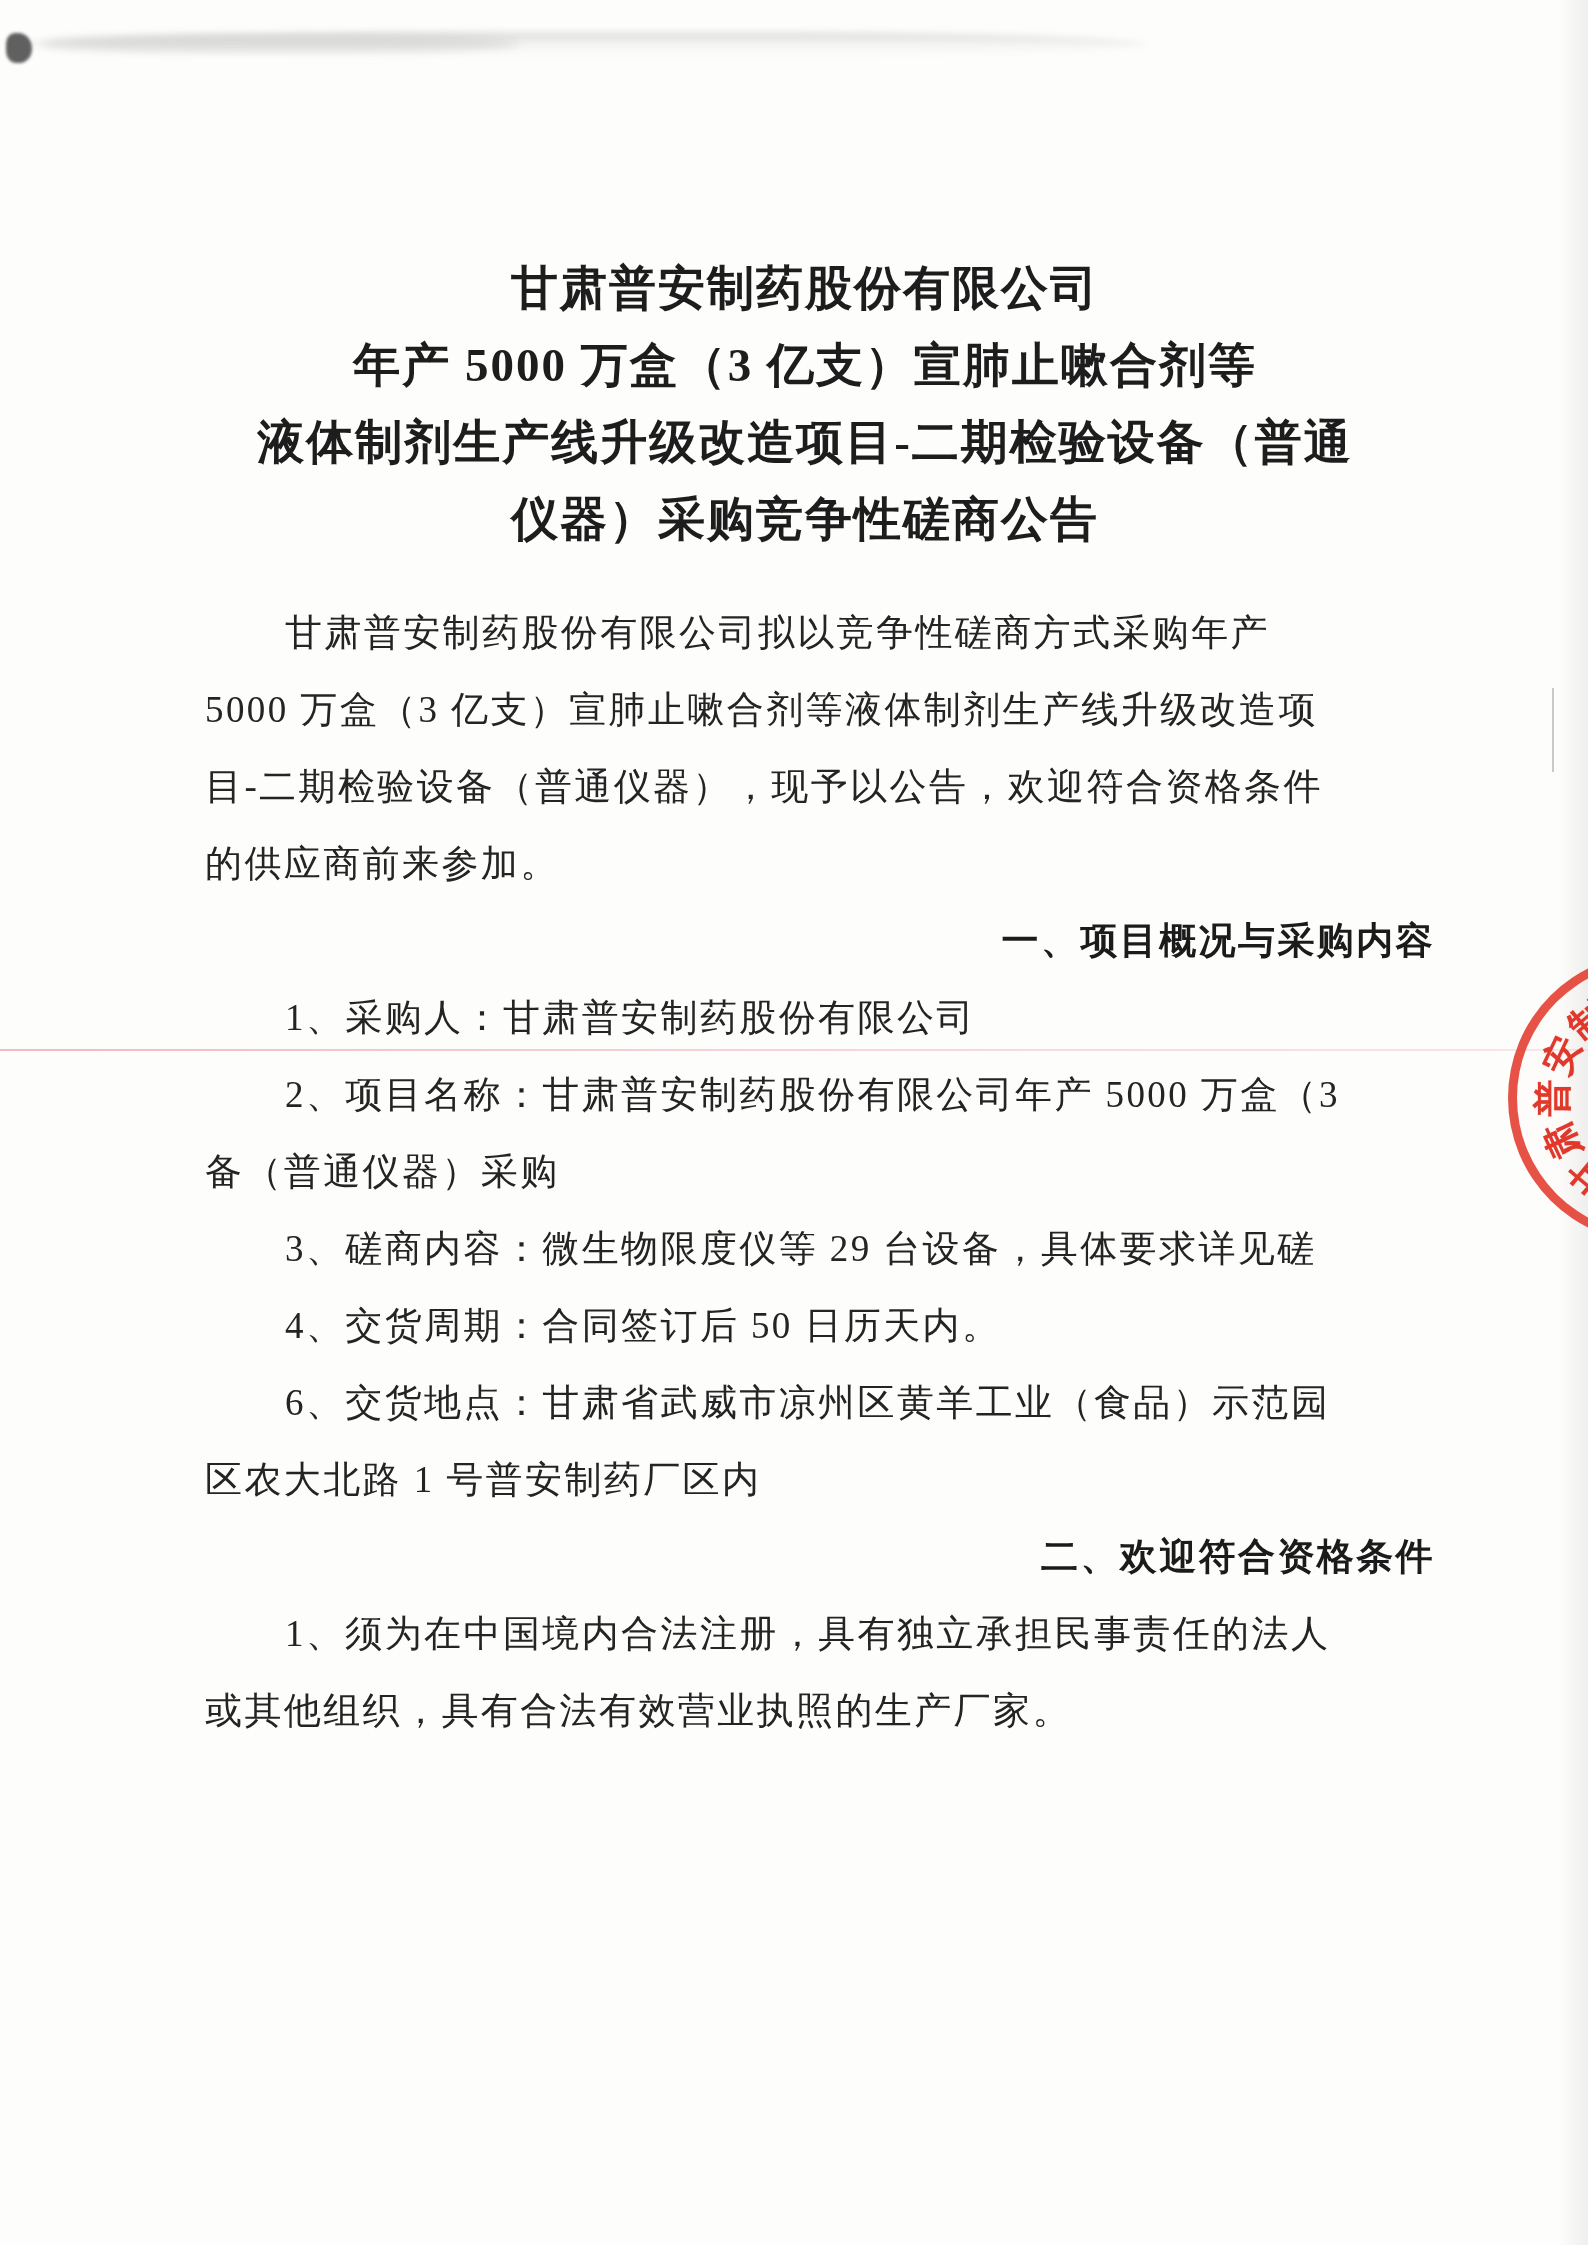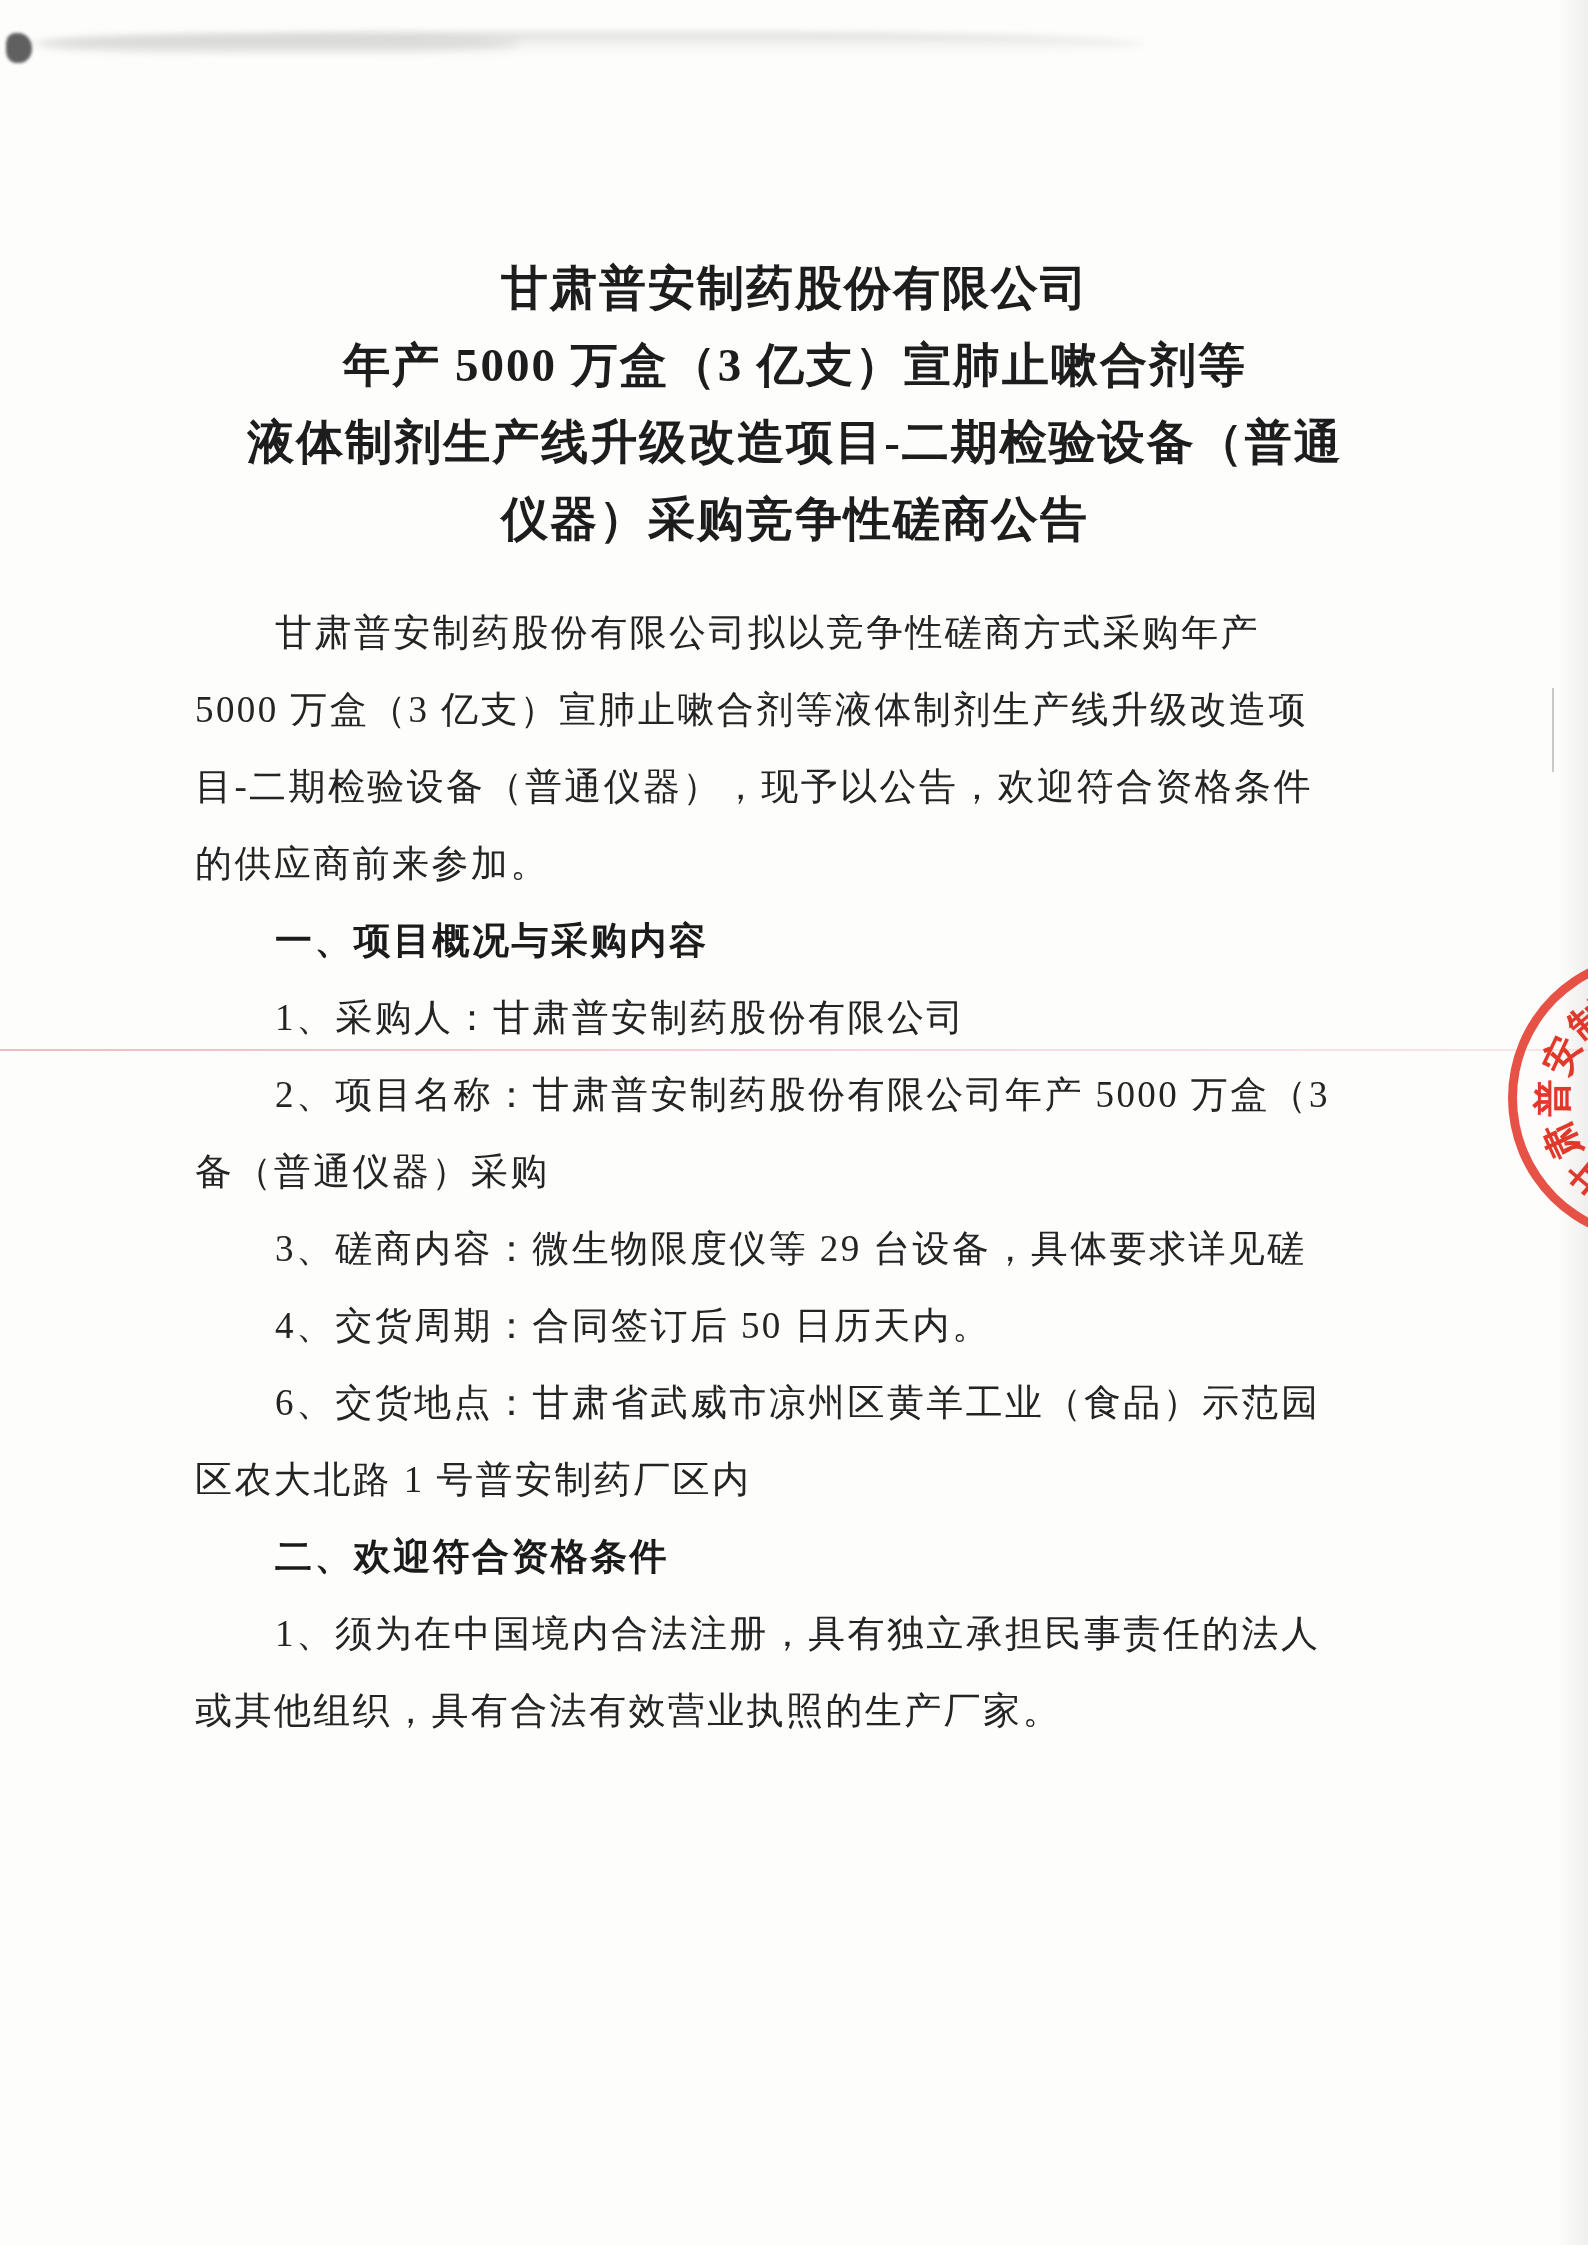--- a/index.html
+++ b/index.html
@@ -37,41 +37,41 @@
   .right-edge-line{
     position:absolute;top:688px;left:1552px;width:2px;height:84px;
     background:rgba(140,140,140,.45);
   }
   .seam-line{
     position:absolute;top:1049px;left:0;width:100%;height:2px;
     background:linear-gradient(90deg,rgba(238,150,163,.65),rgba(243,185,196,.55) 60%,rgba(243,185,196,.35));
   }
   
   .content{
-    position:absolute;left:195px;top:250px;width:1230px;
+    position:absolute;left:205px;top:250px;width:1230px;
   }
   .title-block{
     text-align:center;
     font-weight:700;
     font-size:47px;
     line-height:77px;
     letter-spacing:2px;
     margin-left:-30px;
     color:#1d1d1d;
   }
   .body-block{
     margin-top:36px;
     font-size:37px;
     line-height:77px;
     letter-spacing:2.4px;
     color:#242424;
   }
   .line{white-space:pre;}
   .line.indent{padding-left:80px;}
-  .line.bold{font-weight:700;color:#1b1b1b;}
+  .line.bold{font-weight:700;color:#1b1b1b;text-align:right;}
   
   .seal{
     position:absolute;left:1508px;top:953px;width:290px;height:290px;
     border:9px solid rgba(226,59,44,.88);
     border-radius:50%;
     box-sizing:border-box;
     background:rgba(255,240,238,.06);
   }
   .seal span{
     position:absolute;left:50%;top:50%;

